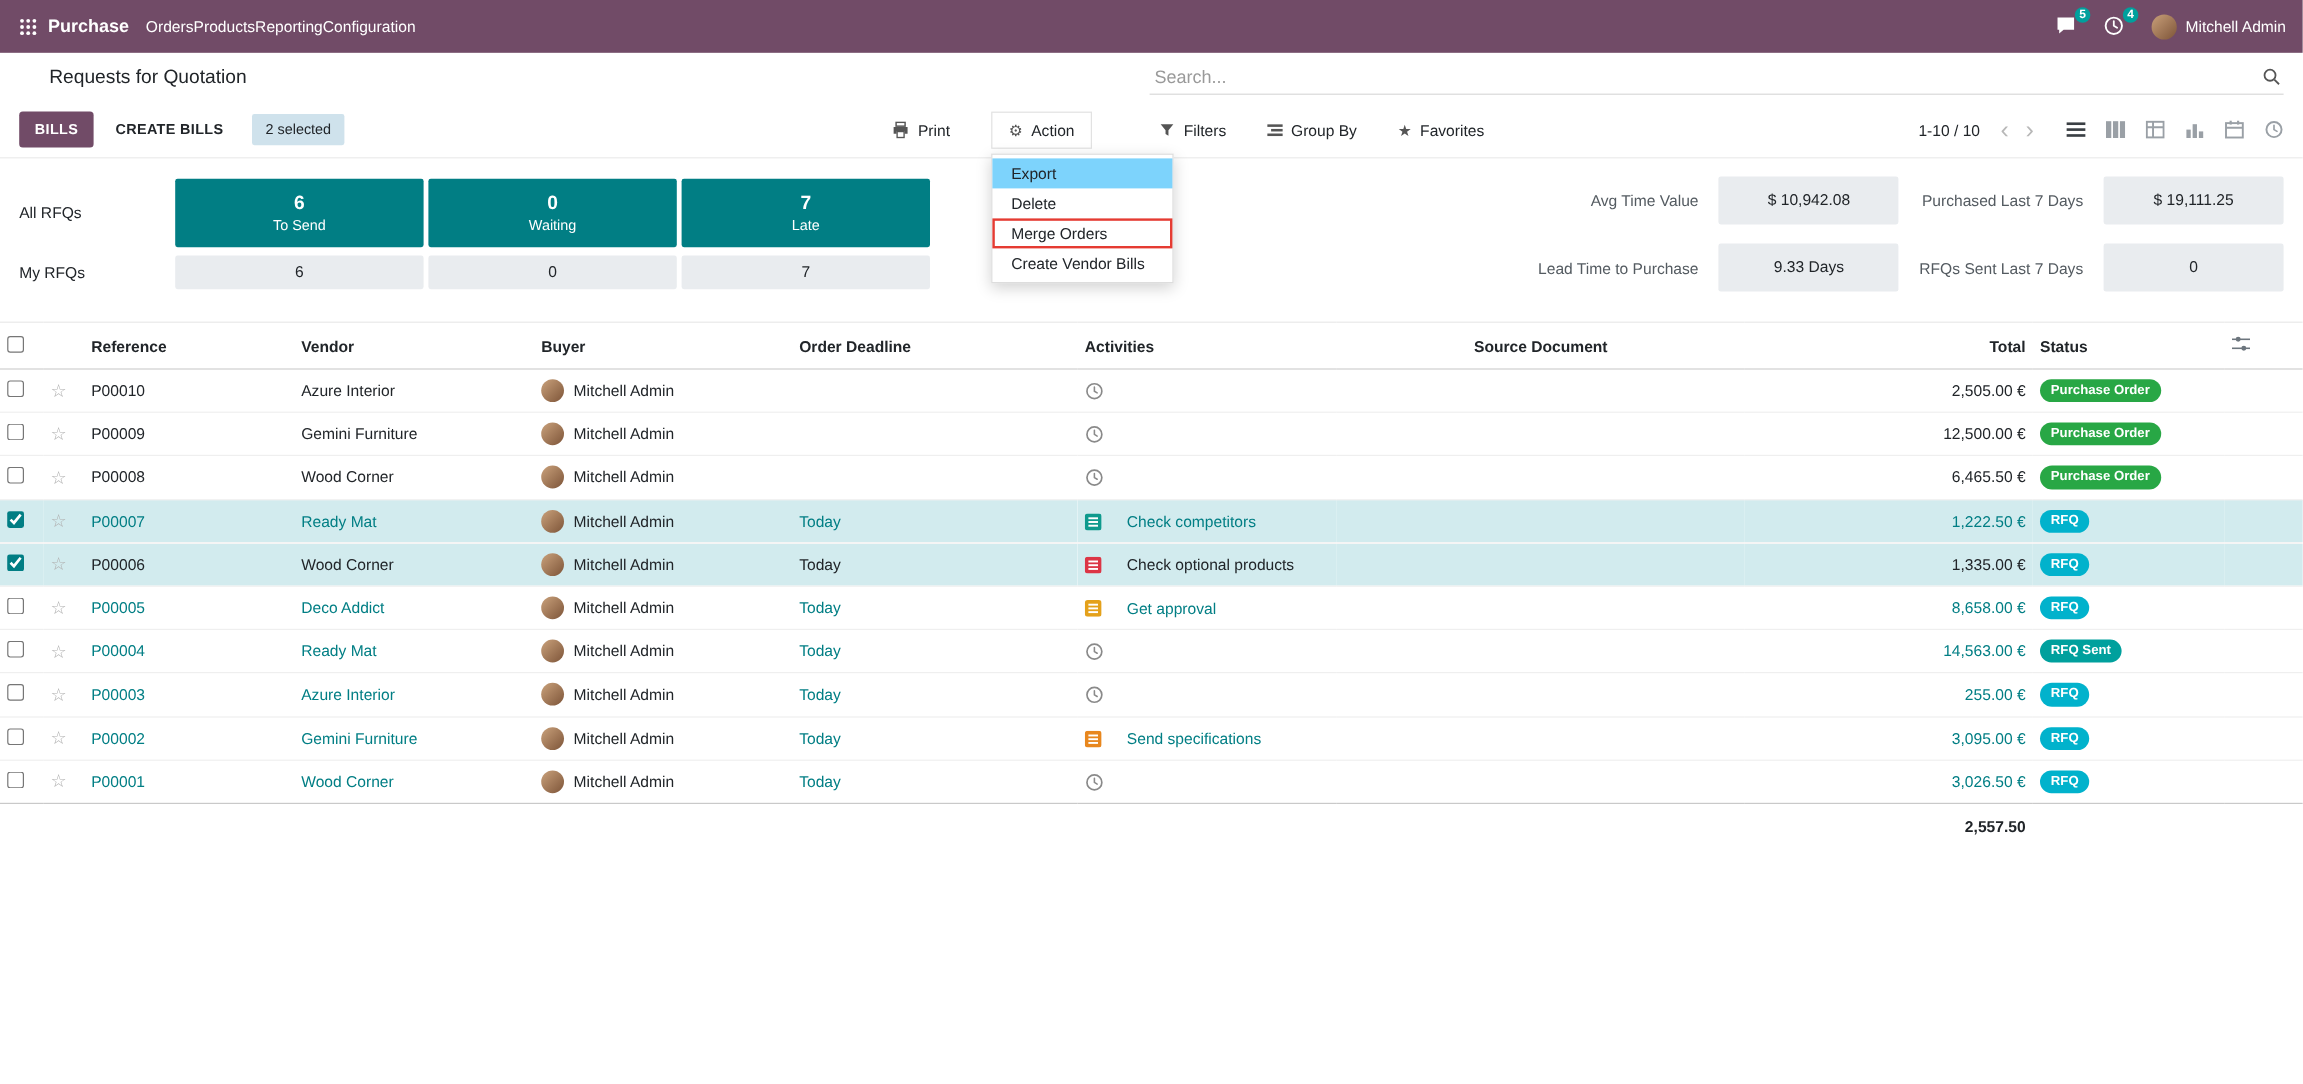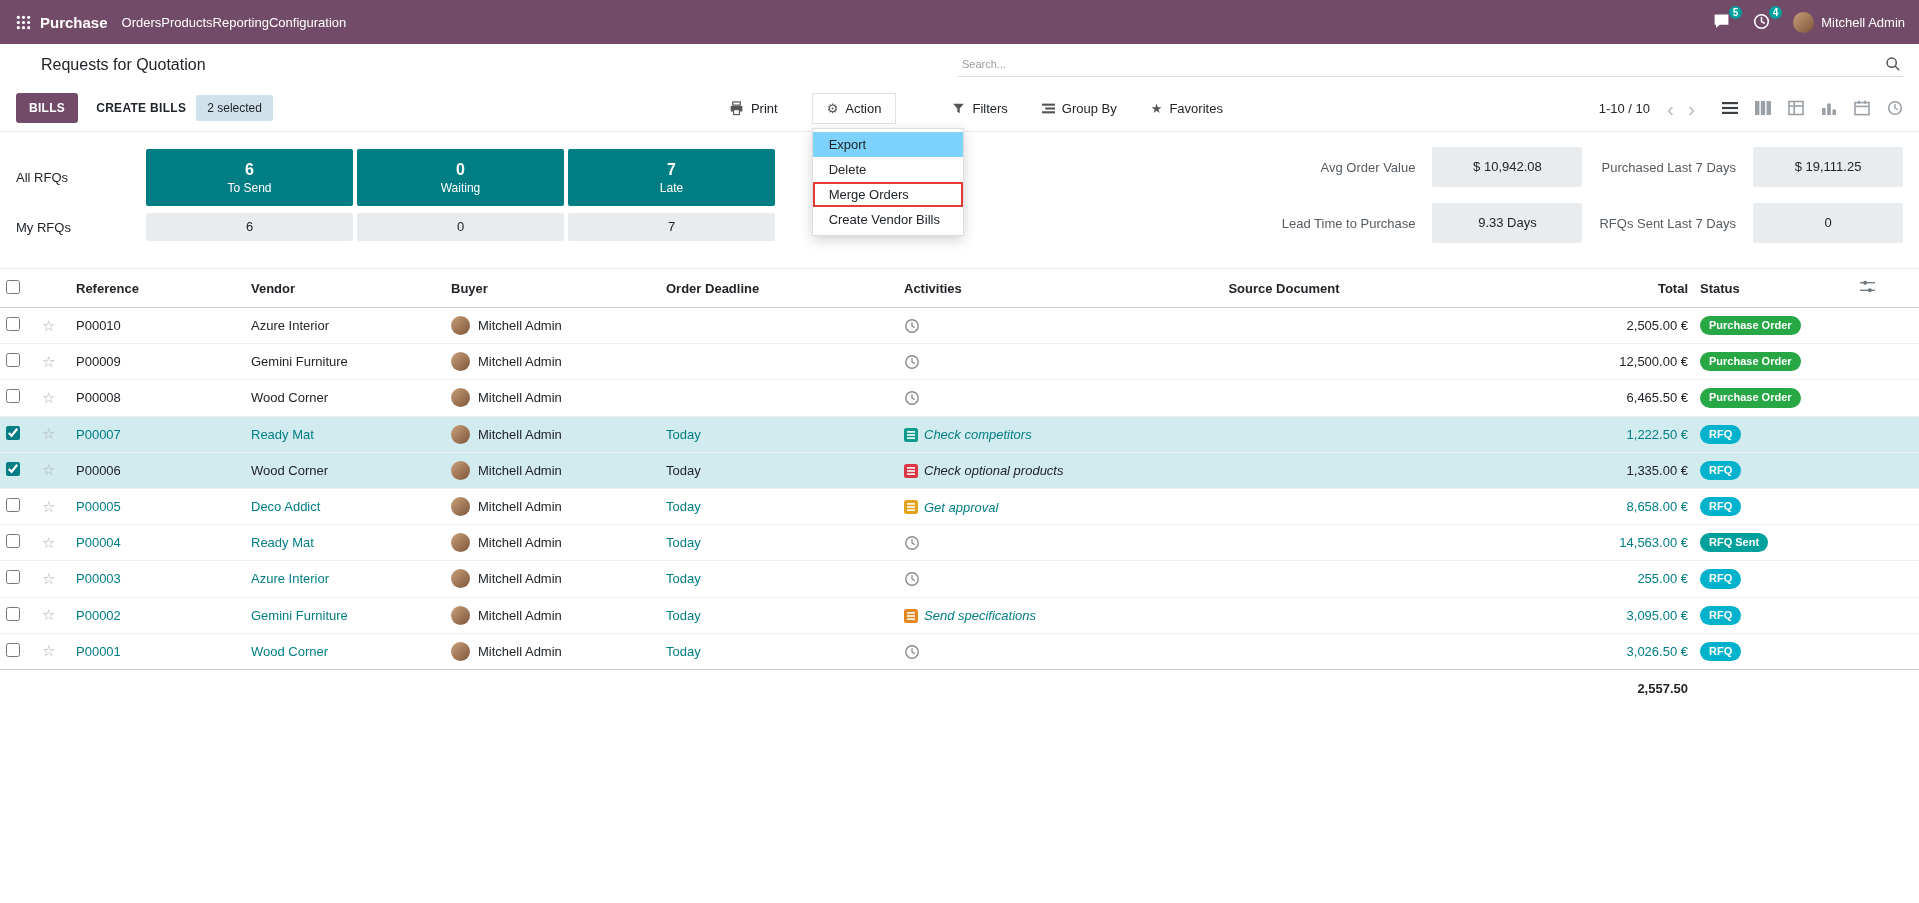--- a/index.html
+++ b/index.html
@@ -21,29 +21,29 @@
   .nav-icon-wrap{position:relative;width:20px;height:18px;cursor:pointer;}
   .nav-badge{position:absolute;top:-7px;right:-9px;background:var(--notif);color:#fff;border-radius:8px;
              font-size:10px;line-height:13px;padding:0 4px;font-weight:bold;}
   .nav-user{display:flex;align-items:center;gap:7px;cursor:pointer;}
   .nav-avatar{width:21px;height:21px;border-radius:50%;background:linear-gradient(135deg,#c9a07a,#7d5438);display:inline-block;}
 
   
   .breadcrumb-row{height:41px;display:flex;align-items:center;padding:0 16px;margin-left:25px;}
   .page-title{font-size:16px;}
   .search-box{margin-left:auto;width:945px;display:flex;align-items:center;border-bottom:1px solid #d9d9d9;padding:4px 2px;}
-  .search-input{border:none;outline:none;flex:1;font-size:11px;font-family:inherit;background:transparent;color:#404040;}
+  .search-input{border:none;outline:none;flex:1;font-size:15px;font-family:inherit;background:transparent;color:#404040;}
   .search-input::placeholder{color:#9a9a9a;}
   .search-icon{cursor:pointer;display:flex;}
 
   
   .control-row{height:47px;display:flex;align-items:center;padding:0 16px;border-bottom:1px solid #ebebeb;position:relative;}
   .btn-create{background:var(--primary);border:none;color:#fff;font-weight:700;font-size:12px;padding:8px 13px;border-radius:3px;cursor:pointer;letter-spacing:.3px;}
   .btn-create-bills{background:none;border:none;color:#212529;font-weight:700;font-size:12px;padding:8px 10px;margin-left:8px;cursor:pointer;letter-spacing:.3px;}
-  .selected-chip{background:#cfe2ec;color:#212529;font-size:12px;padding:6px 11px;border-radius:2px;}
+  .selected-chip{margin-left:14px;background:#cfe2ec;color:#212529;font-size:12px;padding:6px 11px;border-radius:2px;}
   .center-group{display:flex;align-items:center;margin-left:452px;}
   .btn-flat{display:flex;align-items:center;gap:7px;background:none;border:none;font-size:13px;color:#212529;cursor:pointer;padding:6px 4px;}
   .ico{display:flex;color:#555;}
   .action-wrapper{position:relative;margin-left:30px;}
   .btn-action{display:flex;align-items:center;gap:7px;background:#fff;border:1px solid #e2e2e2;font-size:13px;color:#212529;padding:7px 14px;cursor:pointer;}
   .gear-glyph{font-size:13px;color:#555;line-height:1;}
   .filter-group{display:flex;align-items:center;gap:26px;margin-left:52px;}
   .star-ico{color:#555;font-size:13px;line-height:1;}
 
   
@@ -84,21 +84,21 @@
   tr.selected td{background:var(--selected-bg);}
   tr.decoration-info td{color:var(--teal);}
   tr.decoration-info td.cell-buyer{color:#212529;}
   .cell-select{padding-left:14px;}
   input[type=checkbox]{accent-color:var(--teal);width:14px;height:14px;margin:0;}
   .cell-star span{color:#b0b0b0;font-size:15px;cursor:pointer;}
   .cell-ref{cursor:pointer;}
   .avatar{width:19px;height:19px;border-radius:50%;background:linear-gradient(135deg,#caa27c,#7d5438);display:inline-block;vertical-align:middle;margin-right:8px;}
   .buyer-name{vertical-align:middle;}
   .cell-activity svg{vertical-align:middle;}
-  .activity-label{vertical-align:middle;margin-left:6px;cursor:pointer;font-style:italic;}
+  .activity-label{vertical-align:middle;margin-left:21px;cursor:pointer;}
   .badge{display:inline-block;color:#fff;font-size:11px;font-weight:700;padding:3px 9px;border-radius:11px;line-height:1.2;}
   .badge-po{background:var(--badge-po);}
   .badge-rfq{background:var(--badge-rfq);}
   .badge-rfq-sent{background:var(--badge-rfq-sent);}
   .footer-row td{border-top:1px solid #c9c9c9;font-weight:700;padding:11px 6px;}
   .cell-gear{text-align:right;padding-right:16px;}
   .cell-gear span{cursor:pointer;}
 </style>
 </head>
 <body>
@@ -285,21 +285,21 @@
           </div>
         </div>
         <div class="kpi-row">
           <div class="kpi-row-label">My RFQs</div>
           <div class="kpi-box kpi-muted">6</div>
           <div class="kpi-box kpi-muted">0</div>
           <div class="kpi-box kpi-muted">7</div>
         </div>
       </div>
     <div class="stats-right">
-        <div class="stat-label">Avg Order Value</div>
+        <div class="stat-label">Avg Time Value</div>
         <div class="stat-value">$ 10,942.08</div>
         <div class="stat-label">Purchased Last 7 Days</div>
         <div class="stat-value">$ 19,111.25</div>
         <div class="stat-label">Lead Time to Purchase</div>
         <div class="stat-value">9.33 Days</div>
         <div class="stat-label">RFQs Sent Last 7 Days</div>
         <div class="stat-value">0</div>
       </div>
   </div>
 

